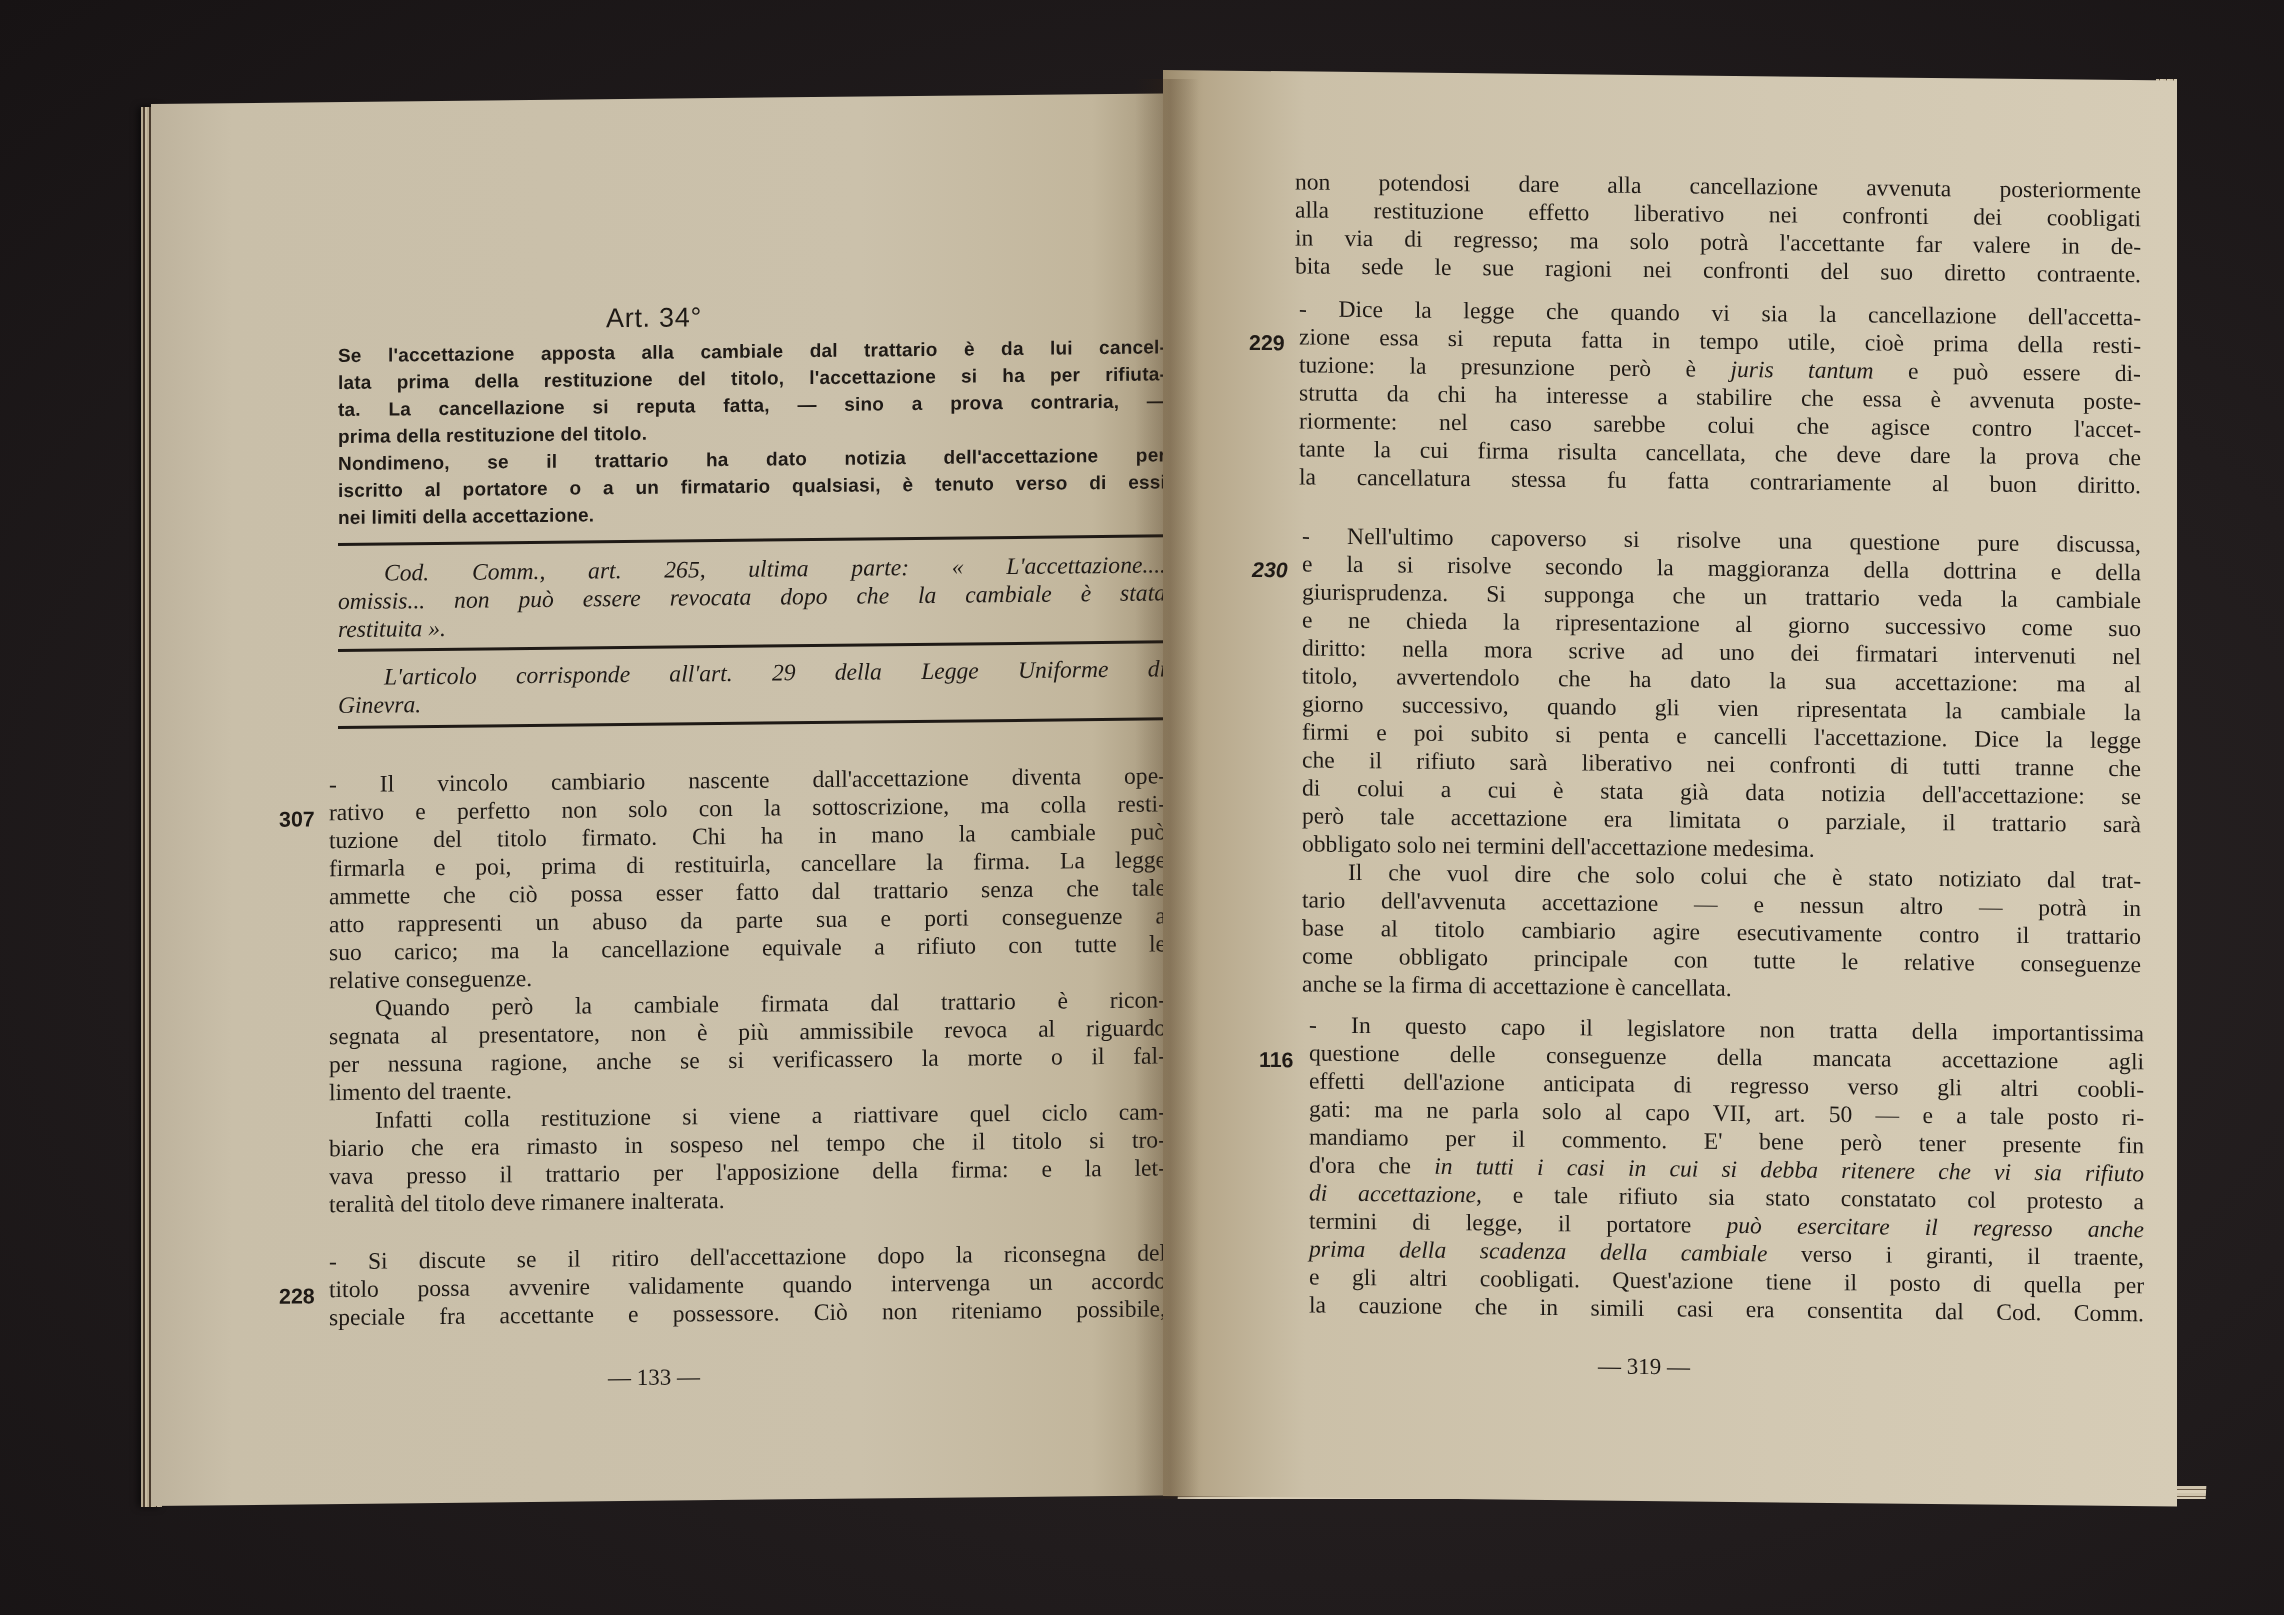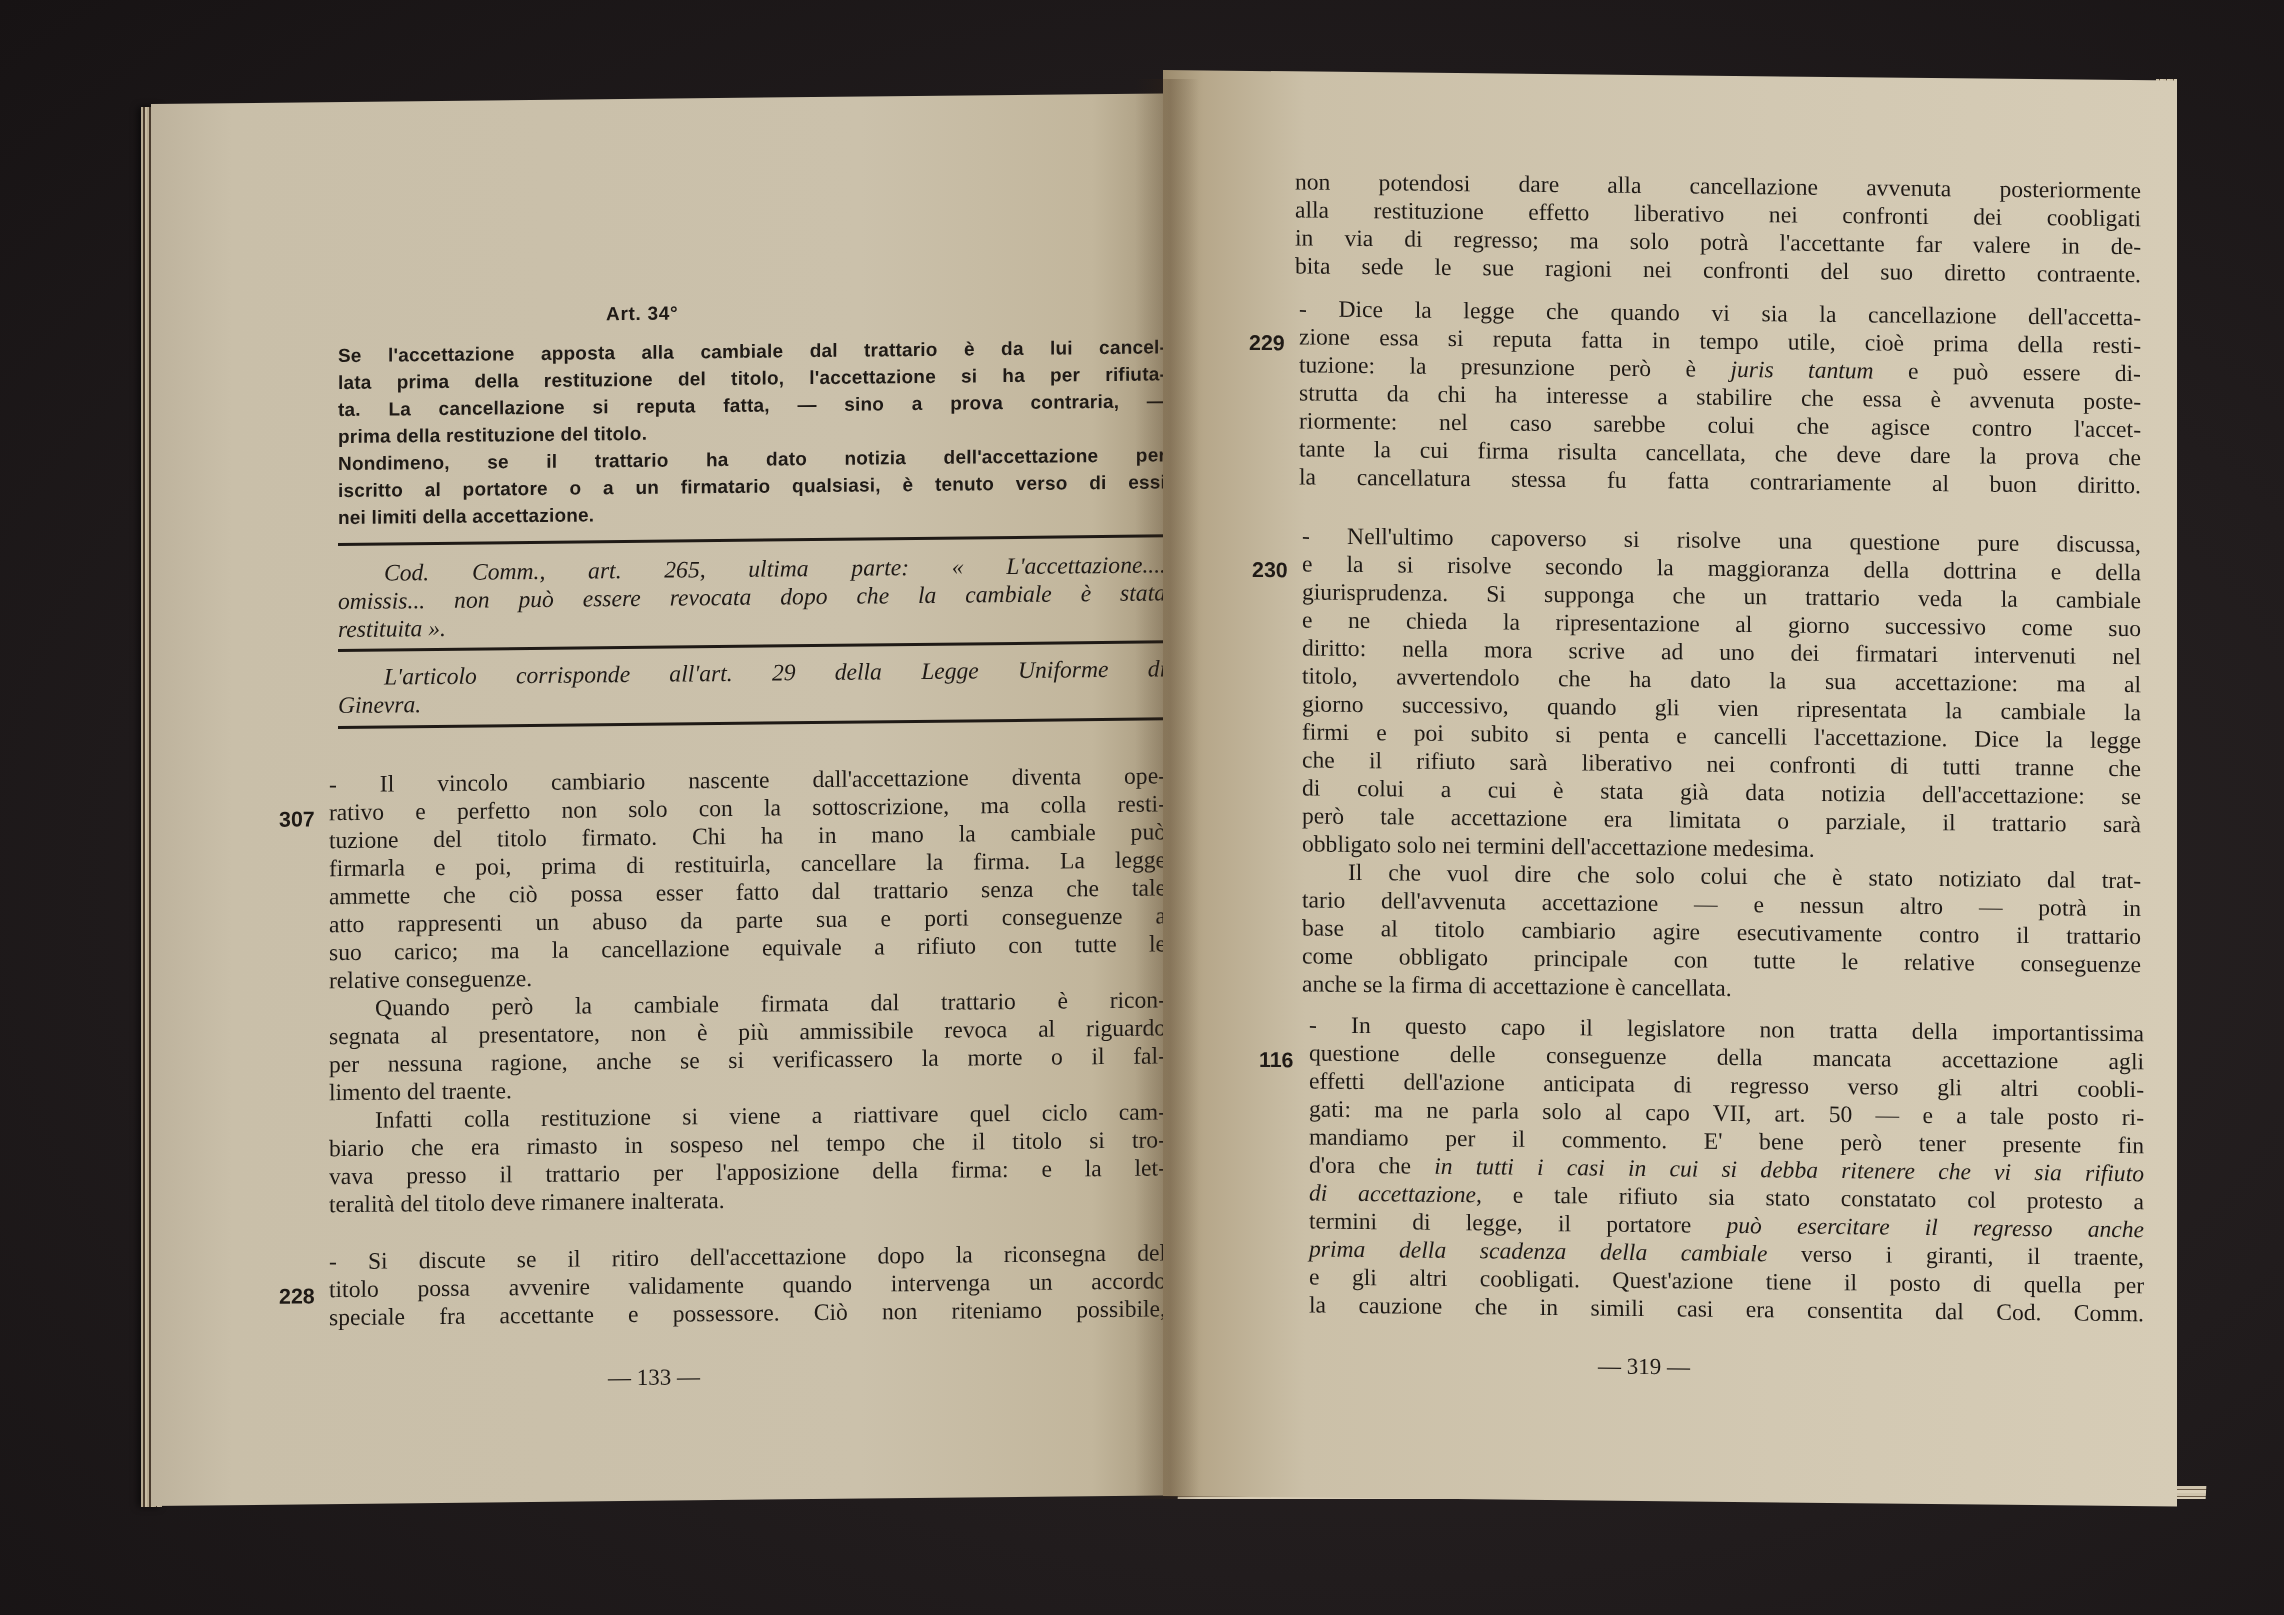--- a/index.html
+++ b/index.html
@@ -52,21 +52,21 @@
   .block { position: absolute; }
   .line {
     display: block; white-space: nowrap; font-size: 23.6px; line-height: 28px;
     text-align: justify; text-align-last: justify;
   }
   .line.last { text-align-last: left; }
   .line.indent { padding-left: 46px; }
   .para-num { position: absolute; font-family: "Liberation Sans", sans-serif; font-weight: bold; font-size: 21.4px; margin-top: 33px; }
 
   
-  .art-title { position: absolute; font-family: "Liberation Sans", sans-serif; font-size: 19px; letter-spacing: 0.7px; font-weight: bold; }
+  .art-title { position: absolute; font-family: "Liberation Sans", sans-serif; font-size: 27px; letter-spacing: 0.7px; }
   .art-text .line {
     font-family: "Liberation Sans", sans-serif; font-weight: bold; font-size: 19px;
     line-height: 27px; letter-spacing: 0.2px;
   }
   .rule { position: absolute; height: 2.9px; background: #1f1a16; }
   .ital .line { font-style: italic; }
   em { font-style: italic; }
 
   .page-number { position: absolute; font-size: 23px; }
 </style>
@@ -152,21 +152,21 @@
     <div class="block" style="left:136px; top:223px; width:842px;">
       <span class="line">- Dice la legge che quando vi sia la cancellazione dell'accetta-</span>
       <span class="line">zione essa si reputa fatta in tempo utile, cioè prima della resti-</span>
       <span class="line">tuzione: la presunzione però è <em>juris tantum</em> e può essere di-</span>
       <span class="line">strutta da chi ha interesse a stabilire che essa è avvenuta poste-</span>
       <span class="line">riormente: nel caso sarebbe colui che agisce contro l'accet-</span>
       <span class="line">tante la cui firma risulta cancellata, che deve dare la prova che</span>
       <span class="line">la cancellatura stessa fu fatta contrariamente al buon diritto.</span>
     </div>
 
-    <div class="para-num" style="left:89px; top:454px;">230</div>
+    <div class="para-num" style="left:89px; top:454px;font-style:italic;">230</div>
     <div class="block" style="left:139px; top:450px; width:839px;">
       <span class="line">- Nell'ultimo capoverso si risolve una questione pure discussa,</span>
       <span class="line">e la si risolve secondo la maggioranza della dottrina e della</span>
       <span class="line">giurisprudenza. Si supponga che un trattario veda la cambiale</span>
       <span class="line">e ne chieda la ripresentazione al giorno successivo come suo</span>
       <span class="line">diritto: nella mora scrive ad uno dei firmatari intervenuti nel</span>
       <span class="line">titolo, avvertendolo che ha dato la sua accettazione: ma al</span>
       <span class="line">giorno successivo, quando gli vien ripresentata la cambiale la</span>
       <span class="line">firmi e poi subito si penta e cancelli l'accettazione. Dice la legge</span>
       <span class="line">che il rifiuto sarà liberativo nei confronti di tutti tranne che</span>

